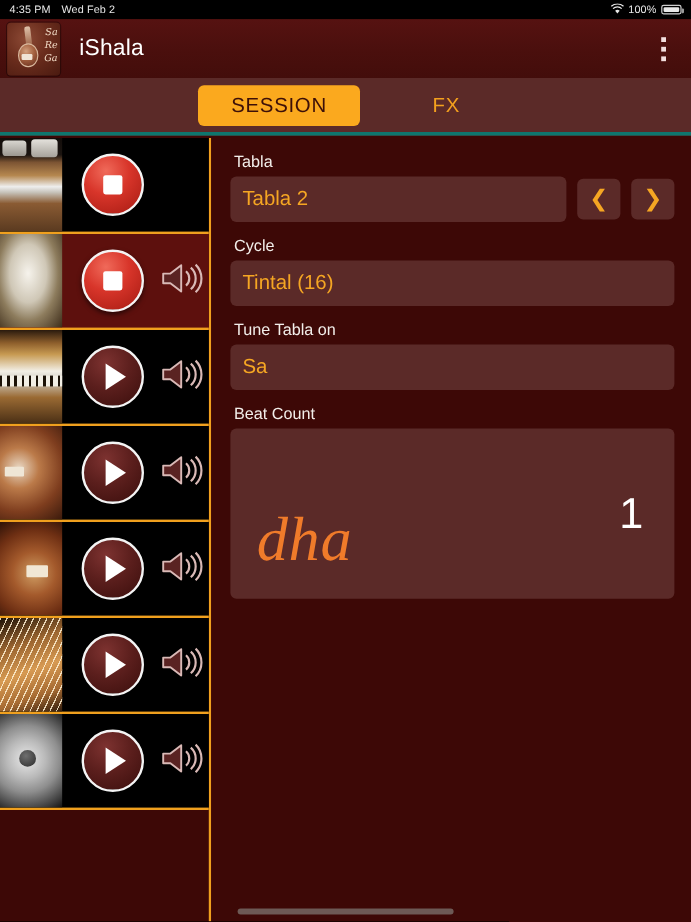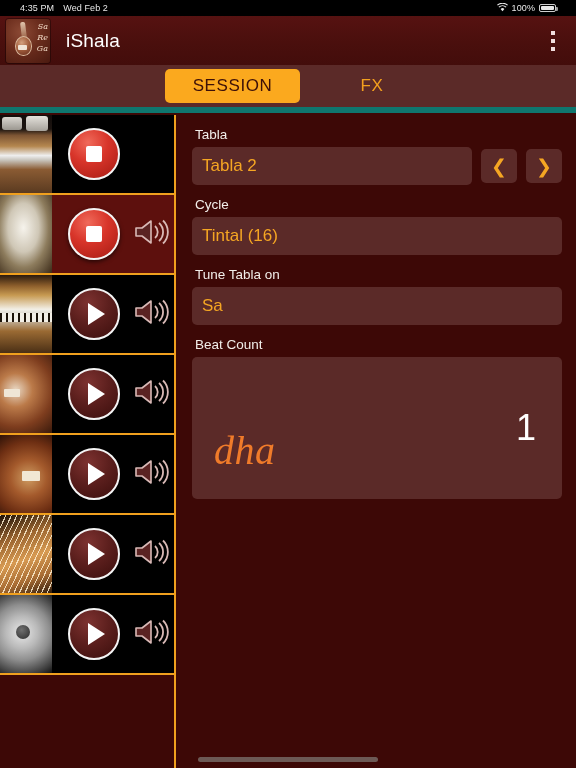--- a/index.html
+++ b/index.html
@@ -15,21 +15,21 @@
     background:#3d0806;
     overflow:hidden;
   }
 
   
   .statusbar {
     height:16px;
     background:#000;
     display:flex;
     align-items:center;
-    padding:0 20px;
+    padding:0 8px;
     color:#e8e8e8;
     font-size:9px;
     letter-spacing:.1px;
   }
   .sb-left { display:flex; align-items:center; gap:9px; }
   .sb-spacer { flex:1; }
   .sb-right { display:flex; align-items:center; gap:4px; }
   .wifi-icon { display:block; }
   .batt {
     width:17px; height:8px;
@@ -98,21 +98,21 @@
     width:26px; height:32px;
     display:flex; flex-direction:column; align-items:center; justify-content:center; gap:4px;
     cursor:pointer;
   }
   .overflow-btn span { width:4px; height:4px; background:#f2dede; display:block; }
 
   
   .tabbar {
     height:48px;
     background:#5b2a28;
-    border-bottom:6px solid #0f766e;
+    border-bottom:3px solid #0f766e;
     display:flex;
     align-items:center;
     justify-content:center;
     gap:32px;
   }
   .tab {
     font-size:17px;
     letter-spacing:.6px;
     padding:7px 28px;
     border-radius:5px;
@@ -243,21 +243,21 @@
     border-radius:5px;
     height:142px;
     display:flex;
     align-items:center;
     justify-content:space-between;
     padding:0 26px 0 22px;
     position:relative;
   }
   .bol {
     color:#f07b2a;
-    font-size:40px;
+    font-size:52px;
     font-style:italic;
     font-family:"Liberation Serif", serif;
     letter-spacing:.5px;
     margin-top:45px;
   }
   .beat-num {
     color:#fff;
     font-size:36px;
   }
 

